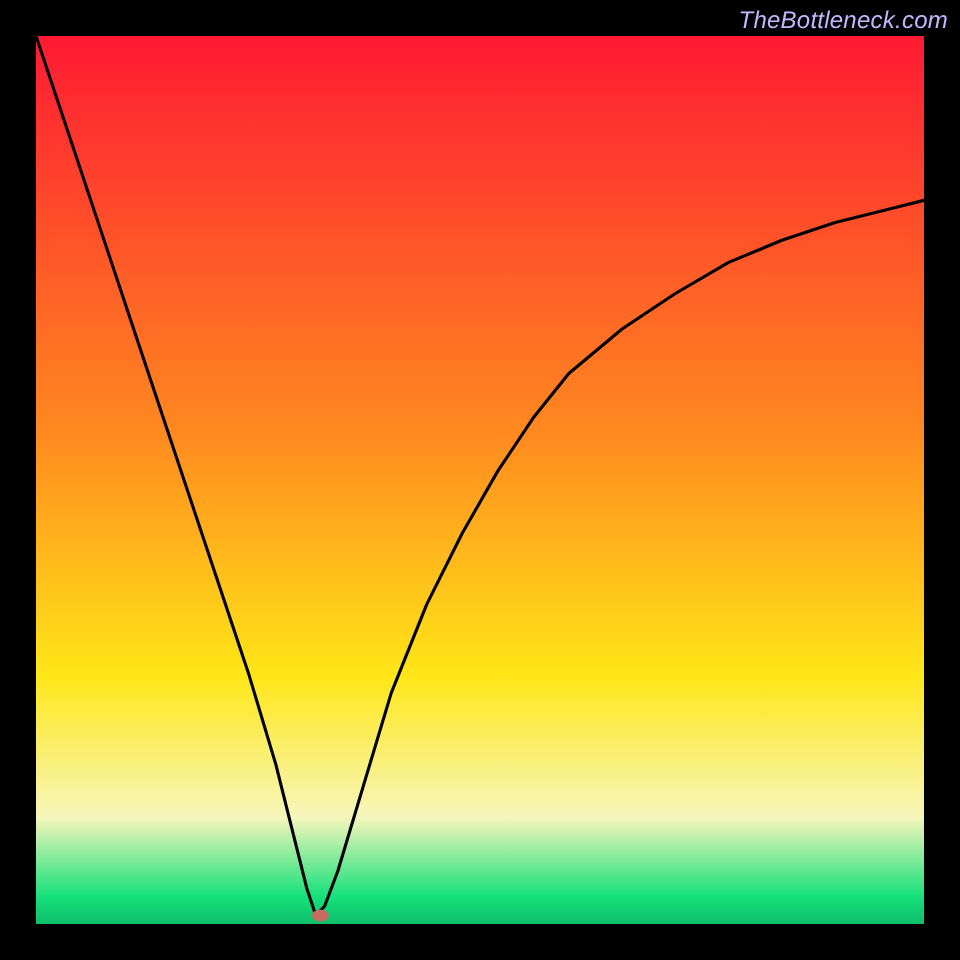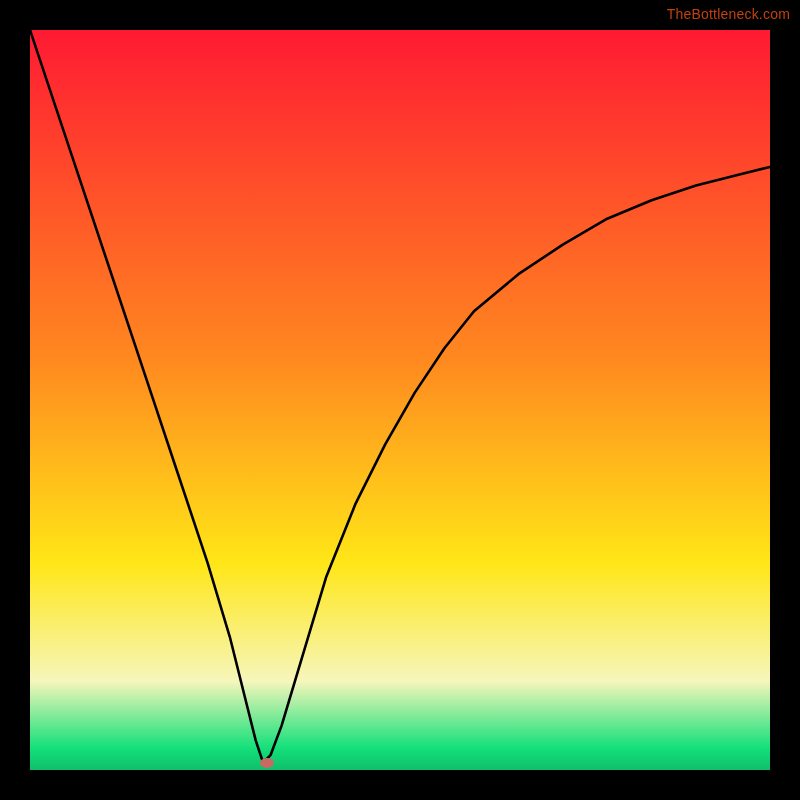--- a/index.html
+++ b/index.html
@@ -39,23 +39,24 @@
     width: 14px;
     height: 10px;
     background: #c86a62;
     border-radius: 50%;
     transform: translate(-50%, -50%);
   }
   .watermark {
     position: absolute;
     top: 6px;
     right: 10px;
-    color: #c2410c;
-    font-size: 14px;
+    color: #c4b5fd;
+    font-size: 20px;
     letter-spacing: 0.2px;
+    font-style: italic;
   }
 </style>
 </head>
 <body>
 
 <div class="outer">
   <div class="watermark">TheBottleneck.com</div>
   <div class="plot-area">
     <svg class="gradient" viewBox="0 0 100 100" preserveAspectRatio="none">
       <defs>

